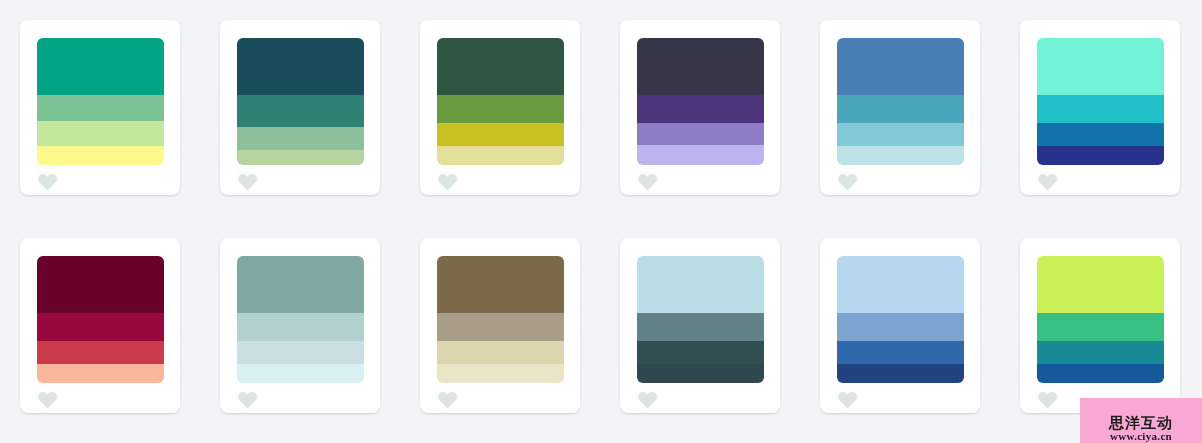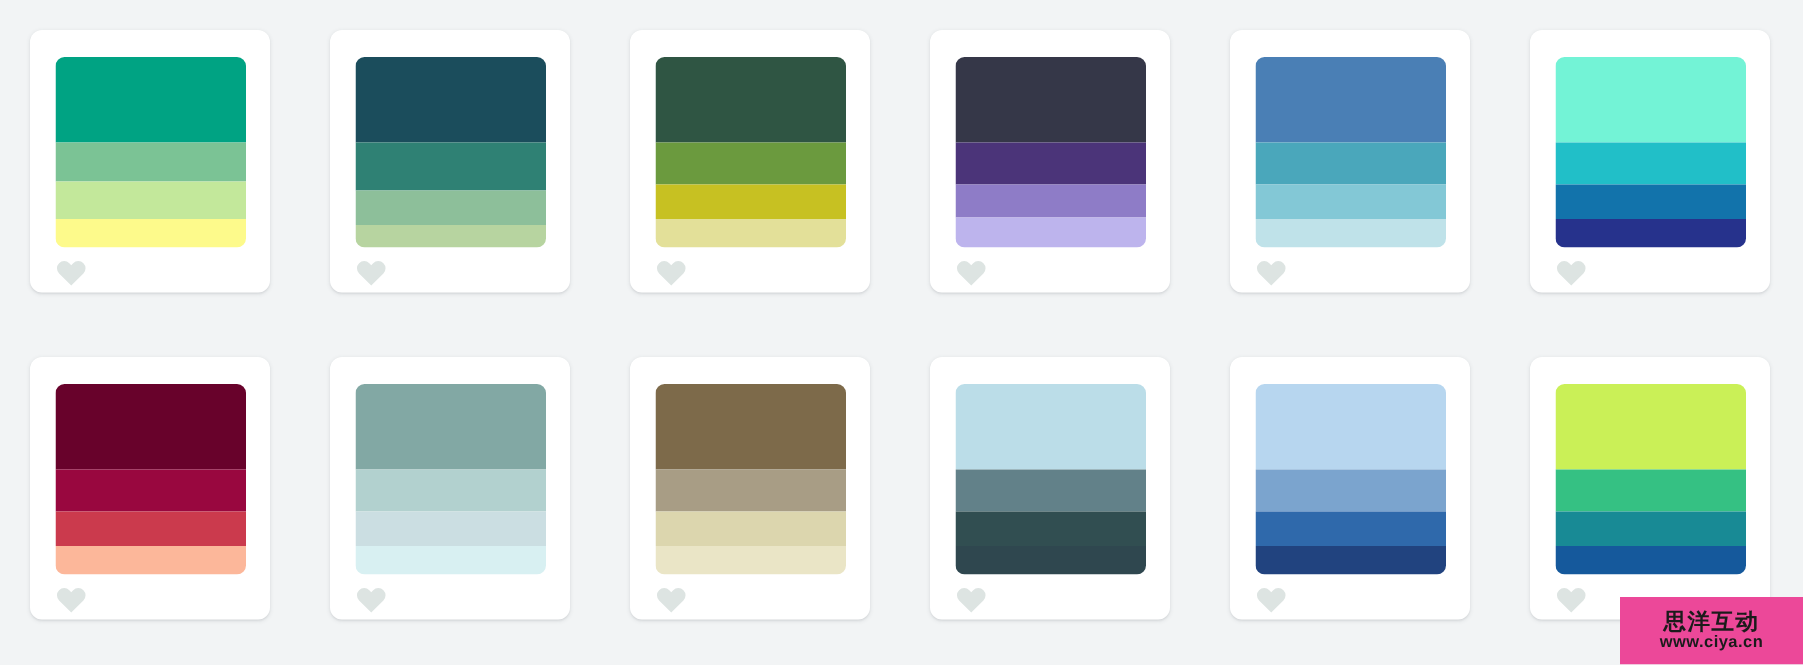--- a/index.html
+++ b/index.html
@@ -66,38 +66,38 @@
   }
 
   .heart-icon svg { display: block; width: 100%; height: 100%; }
 
   #watermark {
     position: absolute;
     right: 0;
     bottom: 0;
     width: 122px;
     height: 45px;
-    background: #ec4899;
+    background: #f9a8d4;
     display: flex;
     flex-direction: column;
     align-items: center;
-    justify-content: center;
+    justify-content: flex-end;
     line-height: 1.05;
   }
 
   #watermark .wm-cn {
     font-family: "DejaVu Sans", sans-serif;
     font-size: 15px;
     font-weight: bold;
     color: #1b1b1b;
     letter-spacing: 1px;
   }
 
   #watermark .wm-url {
-    font-family: Liberation Sans, sans-serif;
+    font-family: Liberation Serif, serif;
     font-size: 11px;
     font-weight: bold;
     color: #1b1b1b;
     letter-spacing: 0.3px;
   }
 </style>
 </head>
 <body>
 
 <div id="palette-grid">

